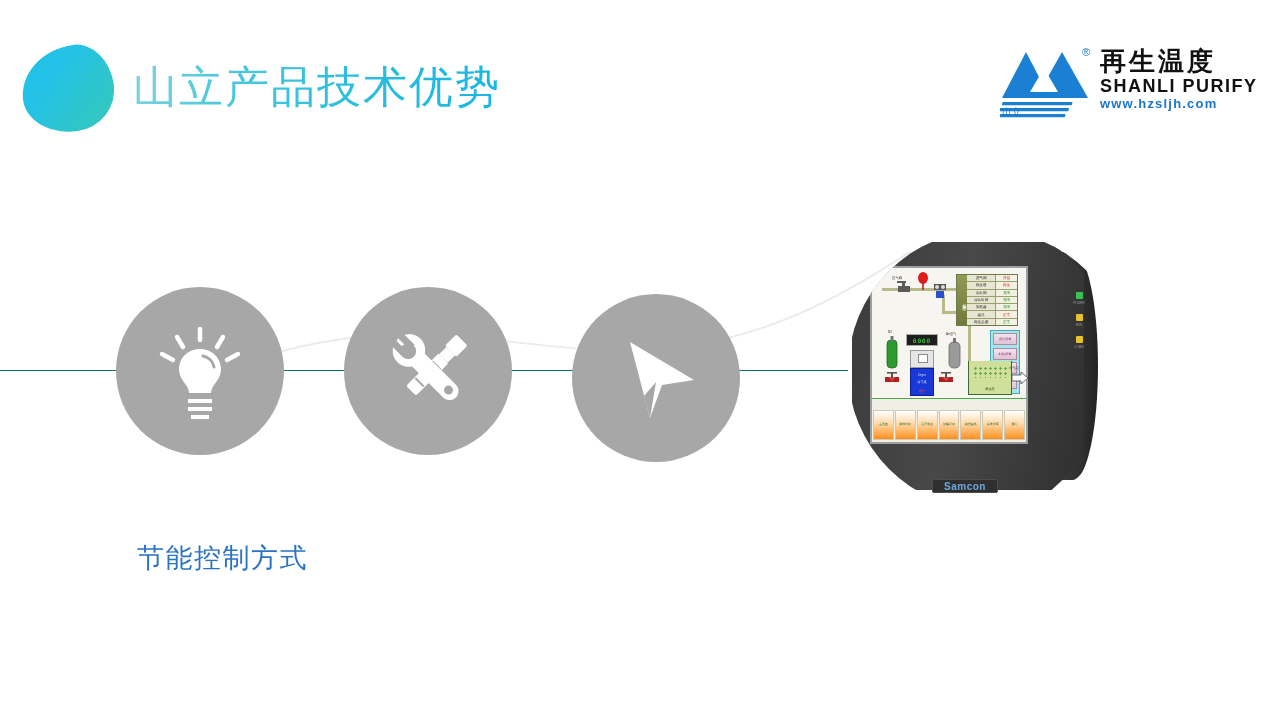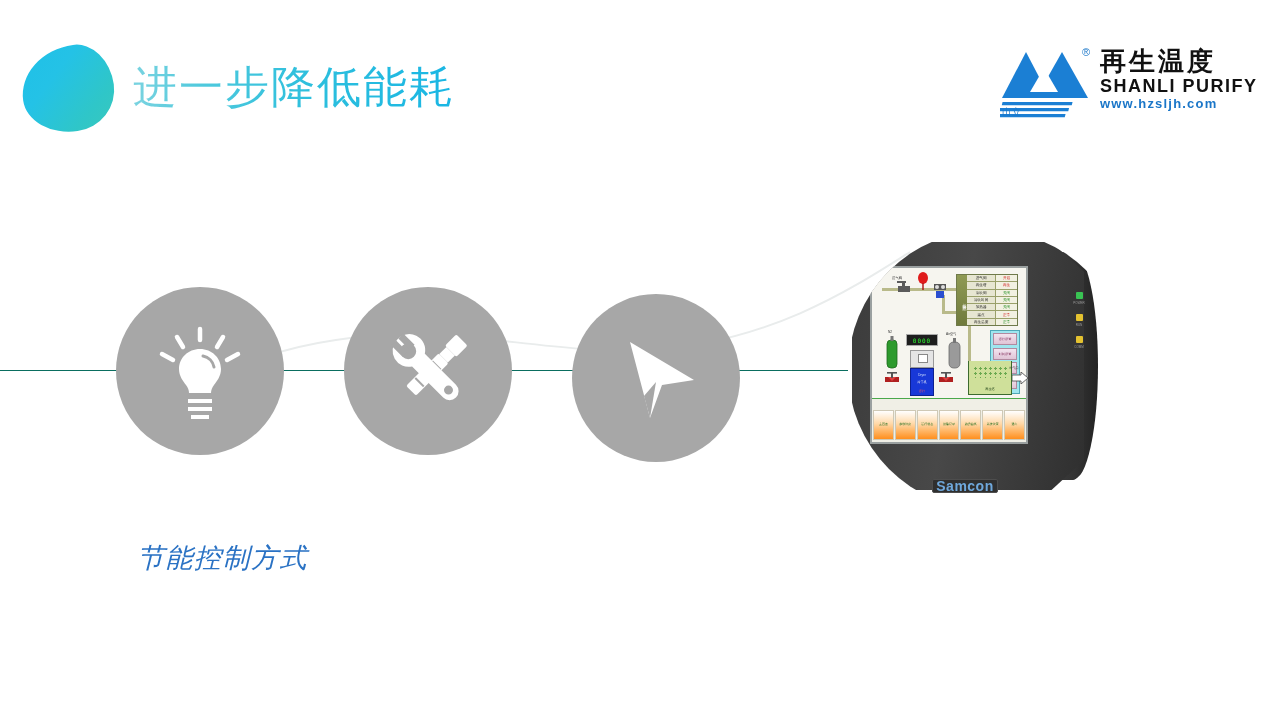--- a/index.html
+++ b/index.html
@@ -98,21 +98,21 @@
   .screen-main { position:absolute; left:0; top:0; width:100%; height:132px; background:#f6f5ef; }
   .leds { position:absolute; left:222px; top:62px; width:18px; }
   .led { width:7px; height:7px; border-radius:1px; margin:0 auto 3px; }
   .led-cap { font-size:3px; color:#9a9a9a; text-align:center; margin-bottom:9px; line-height:1; }
   .brand-plate {
     position:absolute; left:84px; top:249px; width:66px; height:14px;
     background:#2f2f2f; border:1px solid #4d4d4d; border-radius:2px;
     display:flex; align-items:center; justify-content:center;
   }
   .brand-plate span {
-    font-size:14px; color:#6fa8dc; font-weight:700; letter-spacing:.5px;
+    font-size:10px; color:#6fa8dc; font-weight:700; letter-spacing:.5px;
     font-family:"Liberation Sans",sans-serif;
   }
 
   
   .pipe { position:absolute; background:#b9ba8a; }
   .statbox {
     position:absolute; left:84px; top:6px; width:62px; height:52px;
     background:#f2f1e2; border:1.5px solid #6f7a4a;
     display:flex;
   }
@@ -139,36 +139,35 @@
     border:1px solid #cfc9b6; font-size:3px; line-height:1.1; color:#1d6b1d;
     display:flex; align-items:center; justify-content:center; text-align:center; padding:1px; }
   .botbtn:last-child { margin-right:0; }
 
   
   .sub-head {
     position:absolute; left:137px; top:540px;
     font-size:27px; color:#2a72c4; letter-spacing:1.5px;
     font-family:"DejaVu Sans","Liberation Sans",sans-serif;
     white-space:nowrap;
-    font-style:italic;
   }
   .body-copy {
     position:absolute; left:137px; top:592px; width:760px;
     font-size:20px; line-height:36px; color:#555b5e; letter-spacing:.5px;
     font-family:"DejaVu Sans","Liberation Sans",sans-serif;
   }
   .body-copy p { white-space:nowrap; }
 </style>
 </head>
 <body>
 
 <div class="slide">
 
   <div class="blob"></div>
-  <div class="slide-title">进一步降低能耗</div>
+  <div class="slide-title">山立产品技术优势</div>
 
   <div class="logo">
     <svg class="logo-mark" viewBox="0 0 92 80">
       <polygon points="26,12 50,58 2,58" fill="#1b7fd4"></polygon>
       <polygon points="62,12 88,58 36,58" fill="#1b7fd4"></polygon>
       <polygon points="44,28 58,52 30,52" fill="#ffffff"></polygon>
       <rect x="18" y="62" width="70" height="3.2" fill="#1b7fd4" transform="skewX(-14)"></rect>
       <rect x="16" y="68" width="70" height="3.2" fill="#1b7fd4" transform="skewX(-14)"></rect>
       <rect x="14" y="74" width="70" height="3.2" fill="#1b7fd4" transform="skewX(-14)"></rect>
     </svg>

